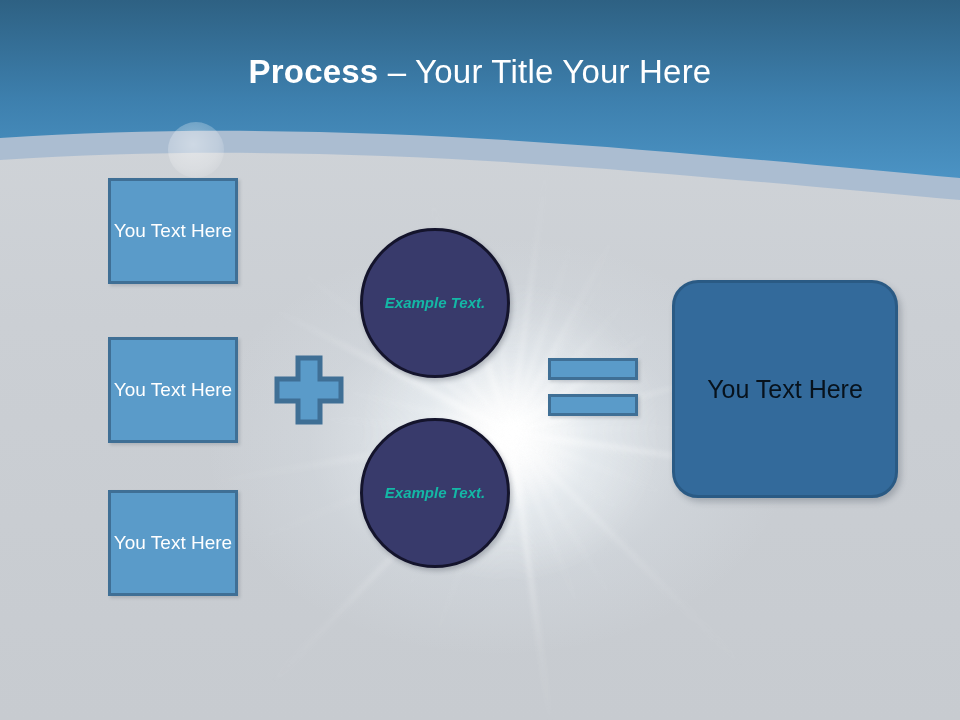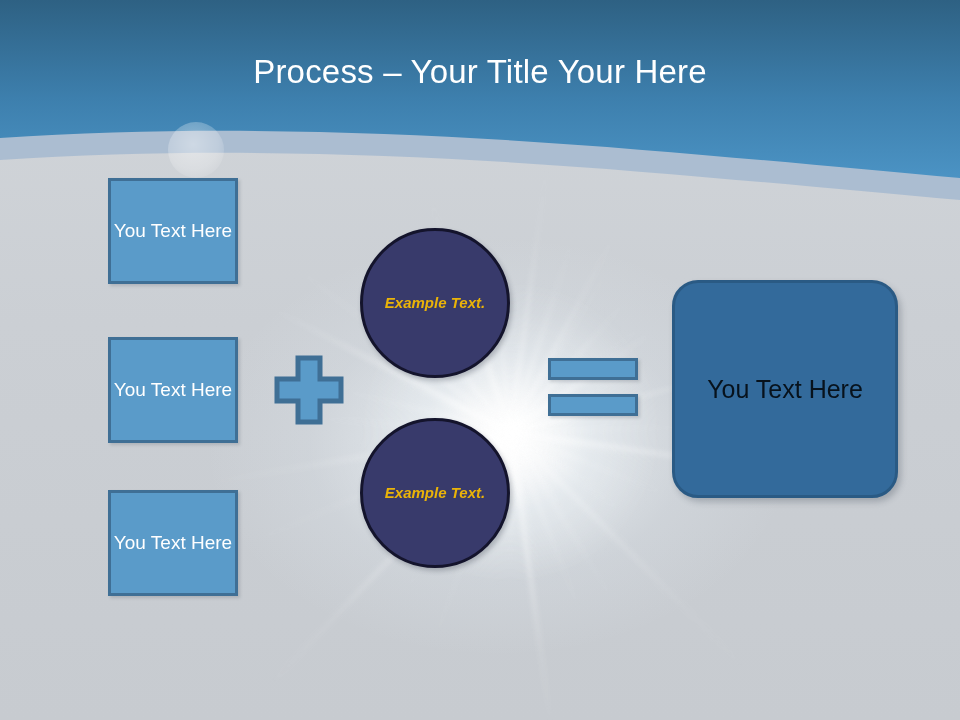--- a/index.html
+++ b/index.html
@@ -86,21 +86,21 @@
     left: 0;
     top: 52px;
     width: 960px;
     text-align: center;
     color: #ffffff;
     font-size: 33px;
     line-height: 40px;
     letter-spacing: 0.2px;
     white-space: nowrap;
   }
-  .slide-title .strong { font-weight: normal; margin-top: 16px; }
+  .slide-title .strong { font-weight: bold; margin-top: 16px; }
   .slide-title .rest { font-weight: normal; }
 
   .header-bubble {
     position: absolute;
     left: 168px;
     top: 122px;
     width: 56px;
     height: 56px;
     border-radius: 50%;
     background: radial-gradient(circle at 45% 40%,
@@ -146,21 +146,21 @@
     position: absolute;
     width: 144px;
     height: 144px;
     border-radius: 50%;
     background: #383a6b;
     border: 3px solid #14142c;
     box-sizing: content-box;
     display: flex;
     align-items: center;
     justify-content: center;
-    color: #eab308;
+    color: #14b8a6;
     font-size: 15px;
     line-height: 22px;
     font-weight: bold;
     font-style: italic;
     text-align: center;
     box-shadow: 2px 3px 5px rgba(40,45,60,0.28);
   }
   #circle-1 { left: 360px; top: 228px; }
   #circle-2 { left: 360px; top: 418px; }
 

